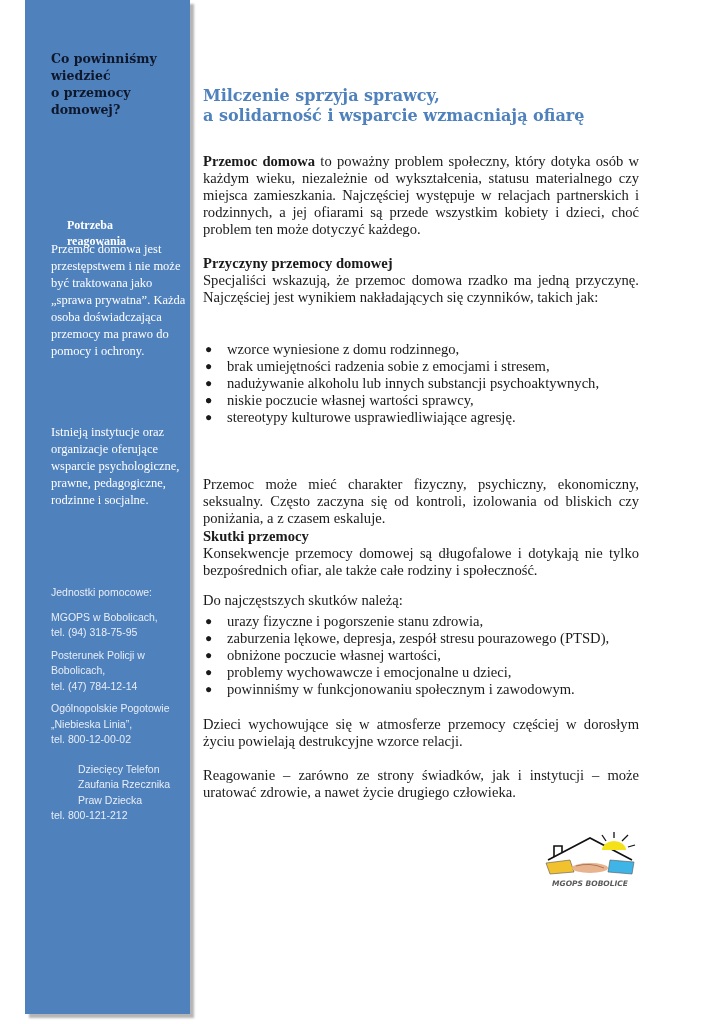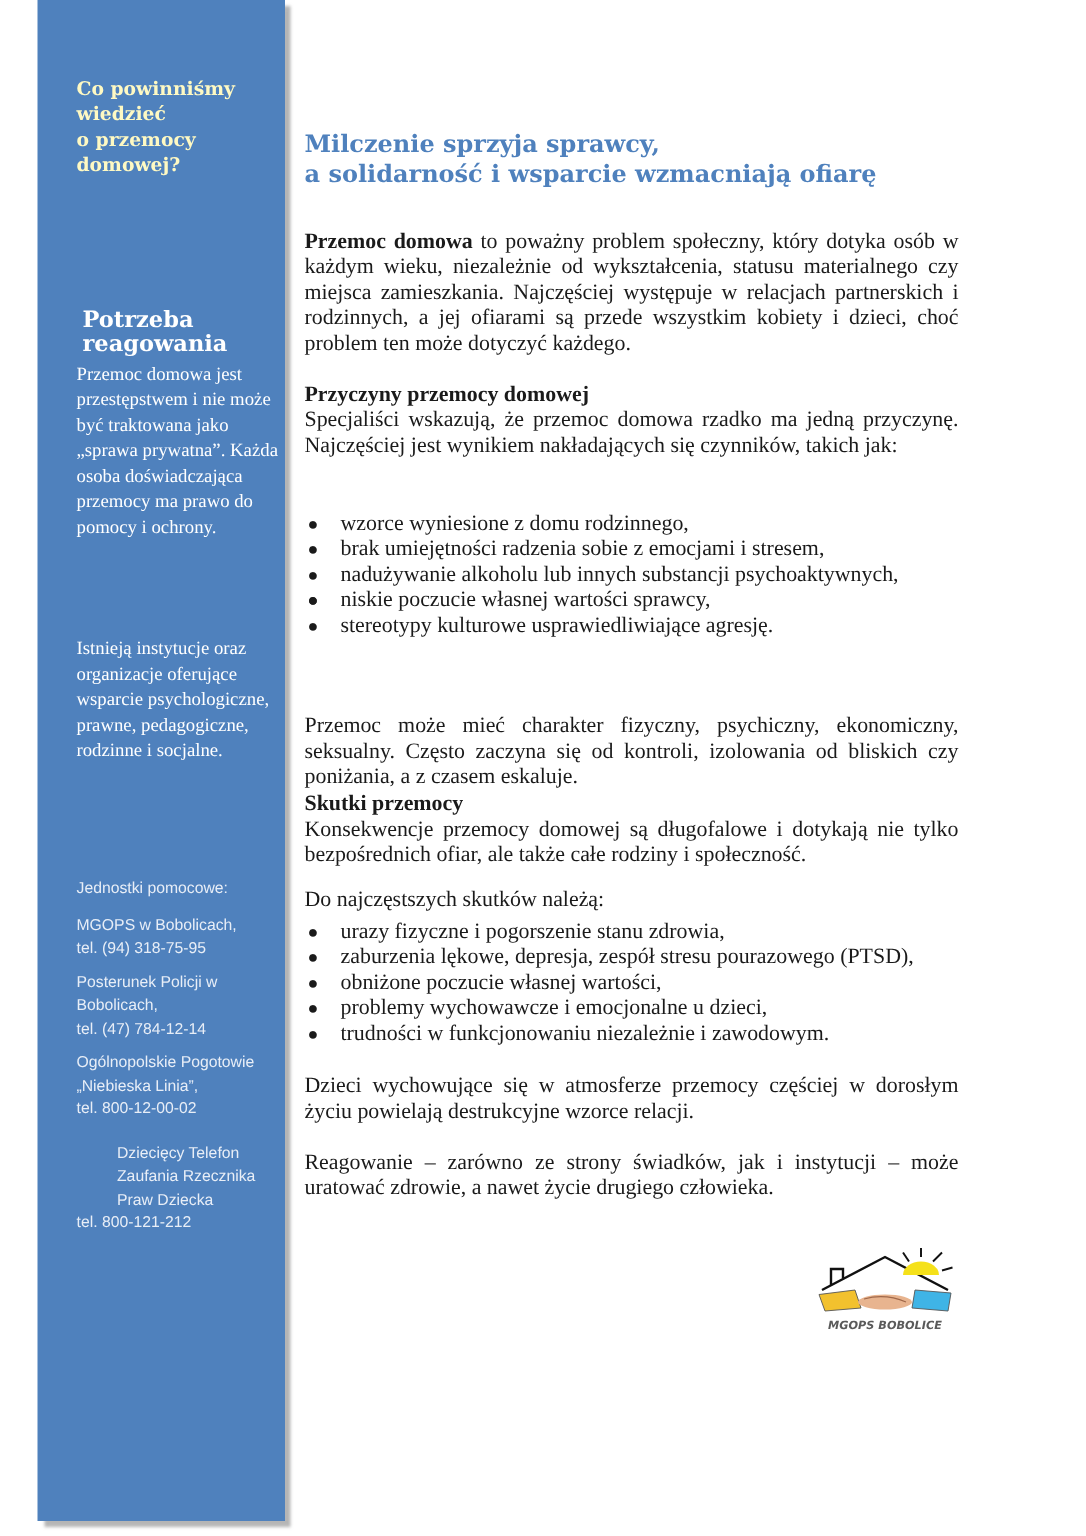--- a/index.html
+++ b/index.html
@@ -29,33 +29,34 @@
     }
     .sb-title {
       position: absolute;
       left: 26px;
       top: 50px;
       width: 130px;
       font-family: "DejaVu Serif", serif;
       font-weight: bold;
       font-size: 12.5px;
       line-height: 17px;
-      color: #fef9c3;
+      color: #0f172a;
       margin: 0;
     }
     .sb-section-heading {
       position: absolute;
       left: 26px;
       top: 201px;
       width: 130px;
       font-weight: bold;
-      font-size: 15px;
+      font-size: 12px;
       line-height: 16px;
-      margin: 4px;
+      margin: 16px;
       color: #ffffff;
+      font-family: Liberation Serif, serif;
     }
     .sb-text {
       position: absolute;
       left: 26px;
       width: 135px;
       font-family: "Liberation Serif", serif;
       font-size: 12.5px;
       line-height: 17px;
       color: #ffffff;
       margin: 0;
@@ -211,21 +212,21 @@
 
   <h3 class="h2" style="top:528px;">Skutki przemocy</h3>
   <p class="para" style="top:545px;">Konsekwencje przemocy domowej są długofalowe i dotykają nie tylko bezpośrednich ofiar, ale także całe rodziny i społeczność.</p>
   <p class="para" style="top:592px;">Do najczęstszych skutków należą:</p>
 
   <ul class="blist" style="top:613px;">
     <li><span class="bullet">●</span><span>urazy fizyczne i pogorszenie stanu zdrowia,</span></li>
     <li><span class="bullet">●</span><span>zaburzenia lękowe, depresja, zespół stresu pourazowego (PTSD),</span></li>
     <li><span class="bullet">●</span><span>obniżone poczucie własnej wartości,</span></li>
     <li><span class="bullet">●</span><span>problemy wychowawcze i emocjonalne u dzieci,</span></li>
-    <li><span class="bullet">●</span><span>trudności w funkcjonowaniu niezależnie i zawodowym.</span></li>
+    <li><span class="bullet">●</span><span>powinniśmy w funkcjonowaniu społecznym i zawodowym.</span></li>
   </ul>
 
   <p class="para" style="top:716px;">Dzieci wychowujące się w atmosferze przemocy częściej w dorosłym życiu powielają destrukcyjne wzorce relacji.</p>
   <p class="para" style="top:767px;">Reagowanie – zarówno ze strony świadków, jak i instytucji – może uratować zdrowie, a nawet życie drugiego człowieka.</p>
 </main>
 
 <div class="logo">
   <svg width="100" height="60" viewBox="0 0 100 60">
 
     <polyline points="8,30 50,8 92,30" fill="none" stroke="#111" stroke-width="1.6"></polyline>

